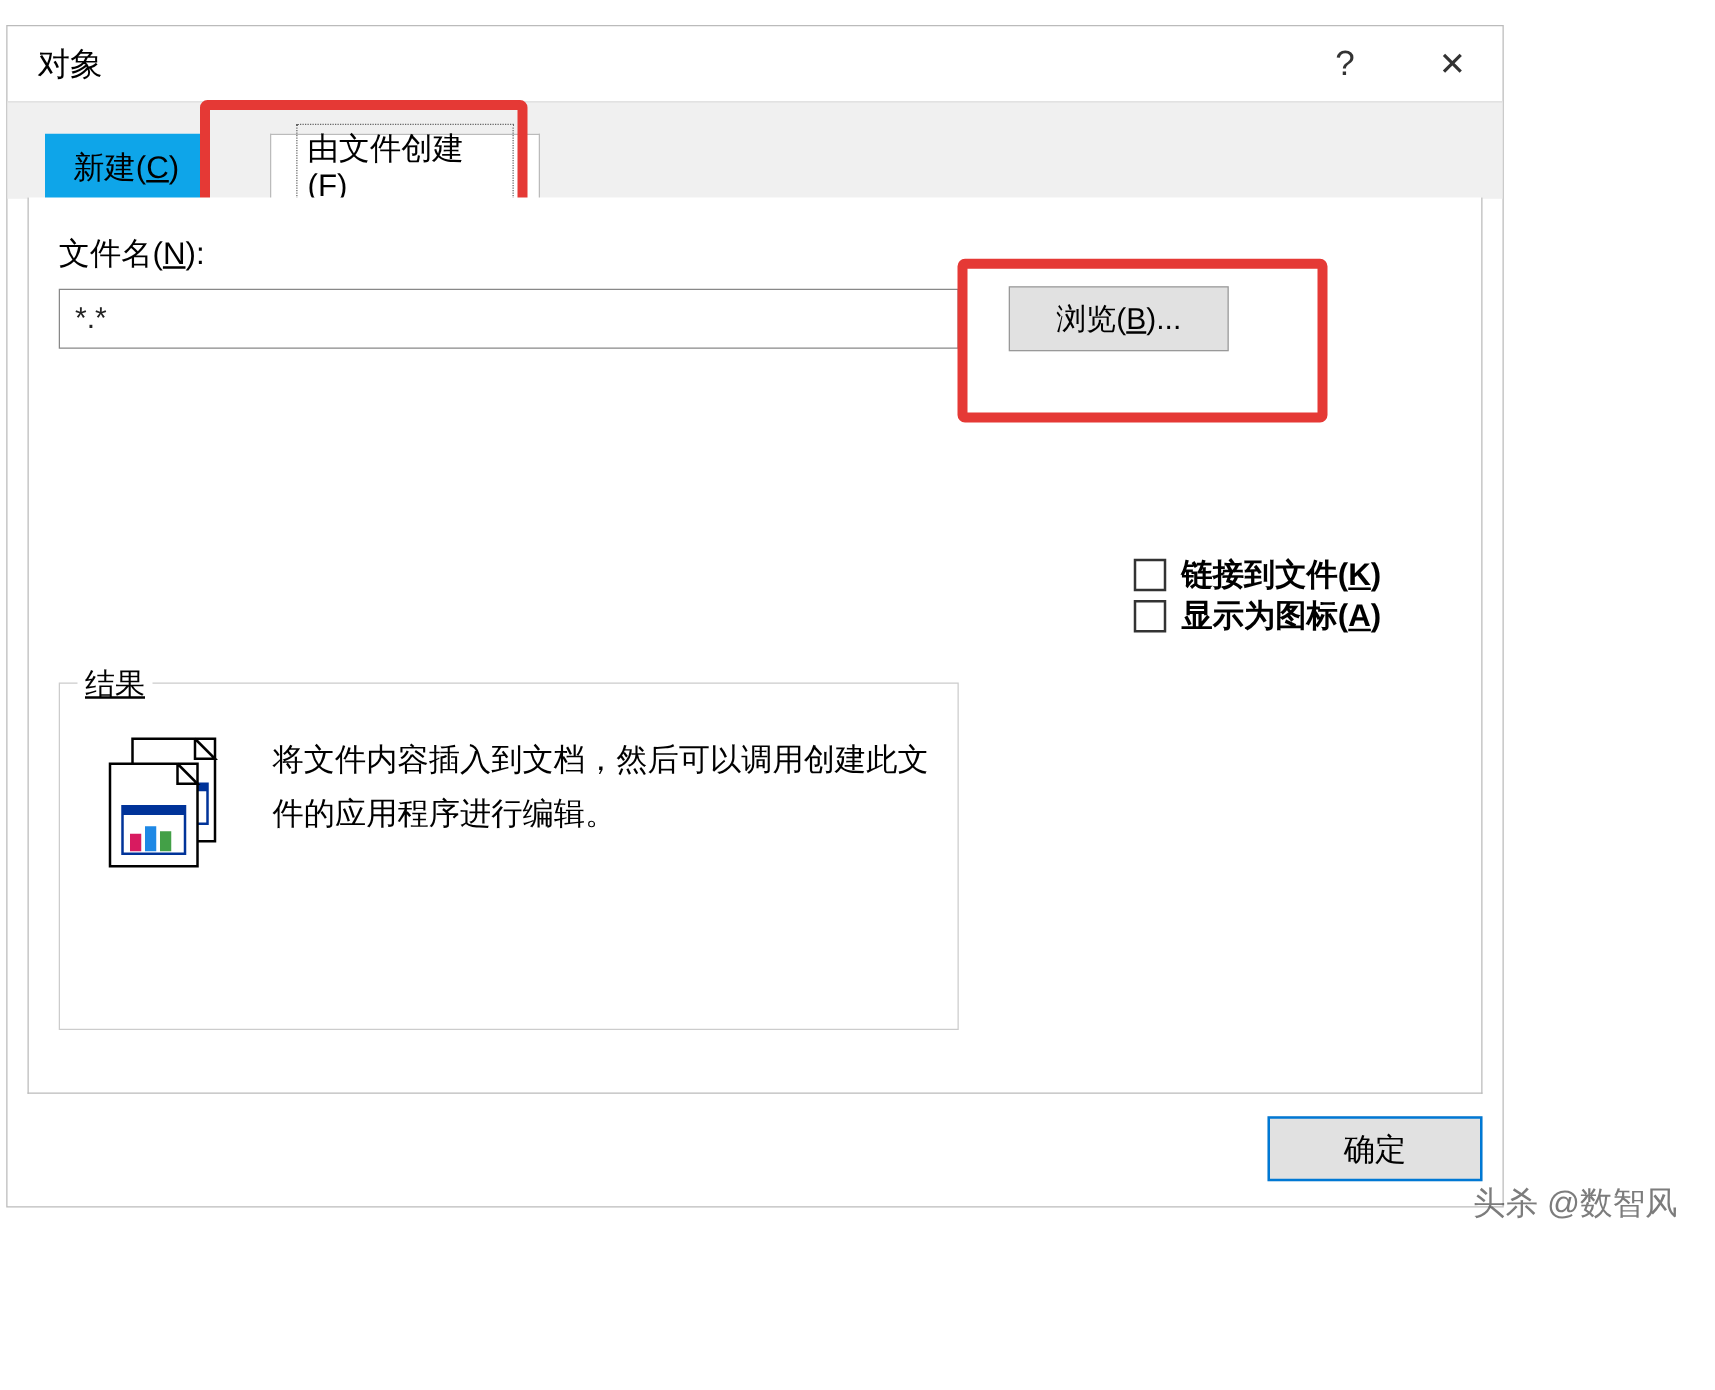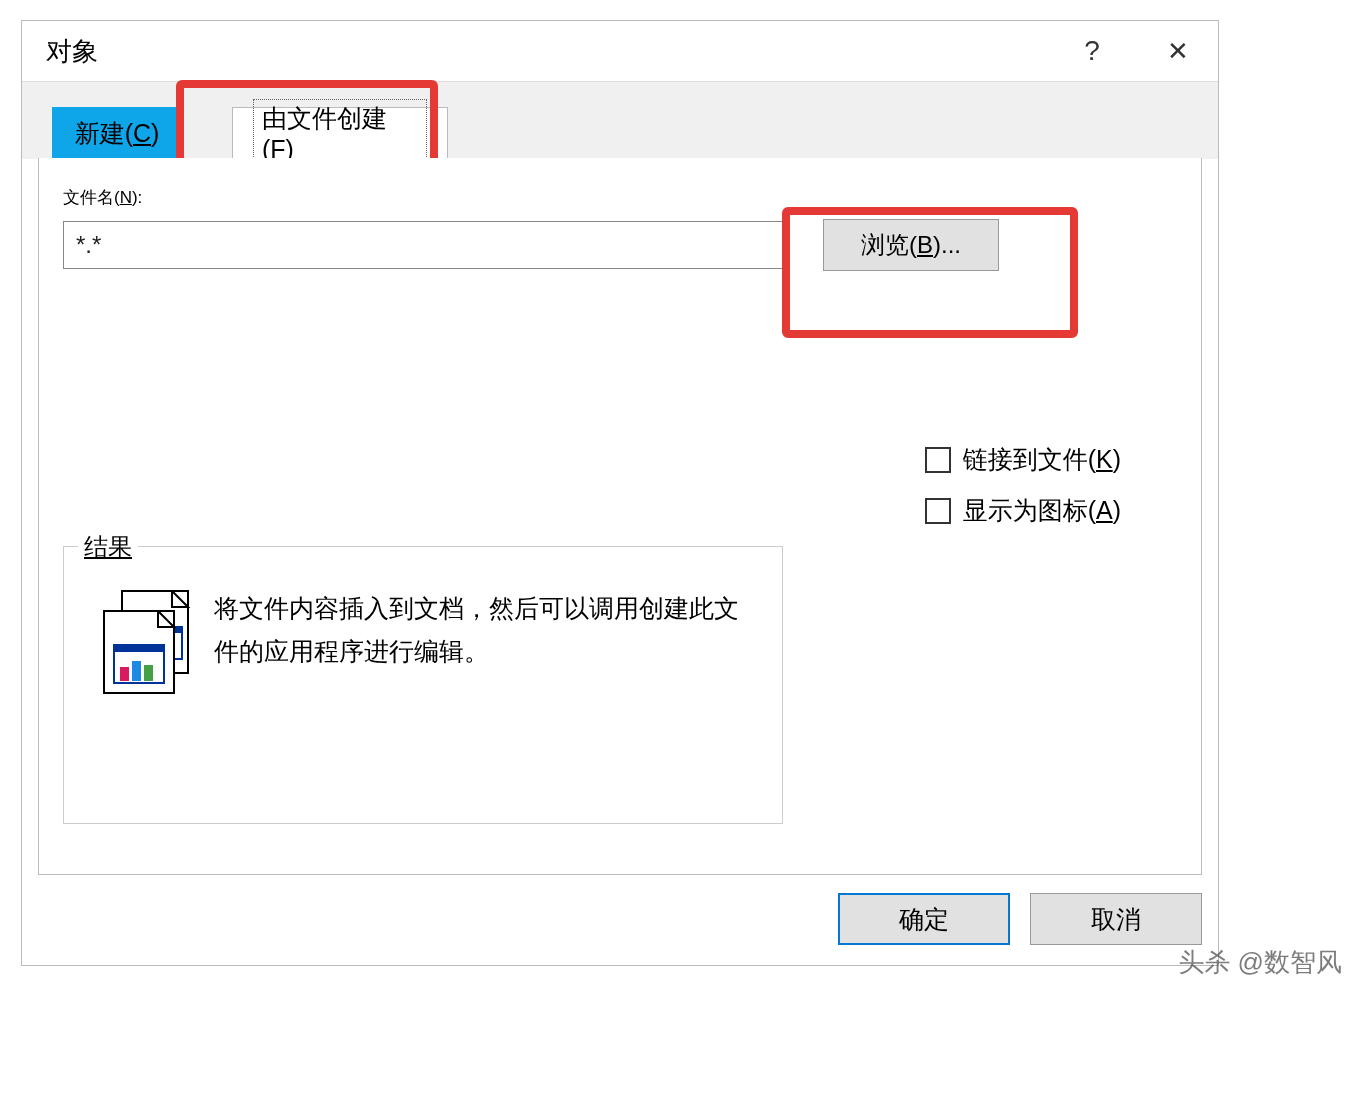--- a/index.html
+++ b/index.html
@@ -9,21 +9,21 @@
     }
     body {
       font-family: "Microsoft YaHei", "SimSun", sans-serif;
       background: #fff;
       width: 1372px;
       height: 1112px;
       position: relative;
     }
     .dialog {
       position: absolute;
-      left: 21px;
+      left: 5px;
       top: 20px;
       width: 1198px;
       height: 946px;
       background: #fff;
       border: 1px solid #bbb;
     }
     .titlebar {
       height: 60px;
       display: flex;
       align-items: center;
@@ -114,21 +114,21 @@
       left: 16px;
       top: 137px;
       right: 16px;
       bottom: 90px;
       background: #fff;
       border: 1px solid #bbb;
       border-top: none;
       padding: 28px 24px;
     }
     .filename-label {
-      font-size: 17px;
+      font-size: 25px;
       color: #000;
       margin-bottom: 10px;
     }
     .filename-row {
       display: flex;
       align-items: center;
       gap: 40px;
     }
     .filename-input {
       width: 720px;
@@ -149,21 +149,21 @@
       color: #000;
       cursor: pointer;
       font-family: inherit;
     }
     .checkboxes {
       position: absolute;
       right: 80px;
       top: 285px;
       display: flex;
       flex-direction: column;
-      gap: 18px;
+      font-weight: bold;
     }
     .checkbox-row {
       display: flex;
       align-items: center;
       gap: 12px;
       font-size: 25px;
       cursor: pointer;
     }
     .checkbox-box {
       width: 26px;
@@ -185,20 +185,21 @@
       top: -16px;
       background: #fff;
       padding: 0 6px;
       font-size: 24px;
       color: #000;
       text-decoration: underline;
     }
     .result-content {
       display: flex;
       padding: 36px 20px 20px 30px;
+      gap: 20px;
     }
     .result-icon {
       width: 120px;
       height: 120px;
       flex-shrink: 0;
       position: relative;
     }
     .result-icon svg {
       width: 100%;
       height: 100%;
@@ -315,18 +316,17 @@
         <div class="result-text">将文件内容插入到文档，然后可以调用创建此文件的应用程序进行编辑。</div>
       </div>
     </div>
 
   </div>
 
   <div class="highlight-red highlight-browse"></div>
 
   <div class="dialog-buttons">
     <button class="dlg-btn primary">确定</button>
-    <button class="dlg-btn">取消</button>
   </div>
 
 </div>
 
 <div class="watermark">头杀 @数智风</div>
 
 </body></html>

